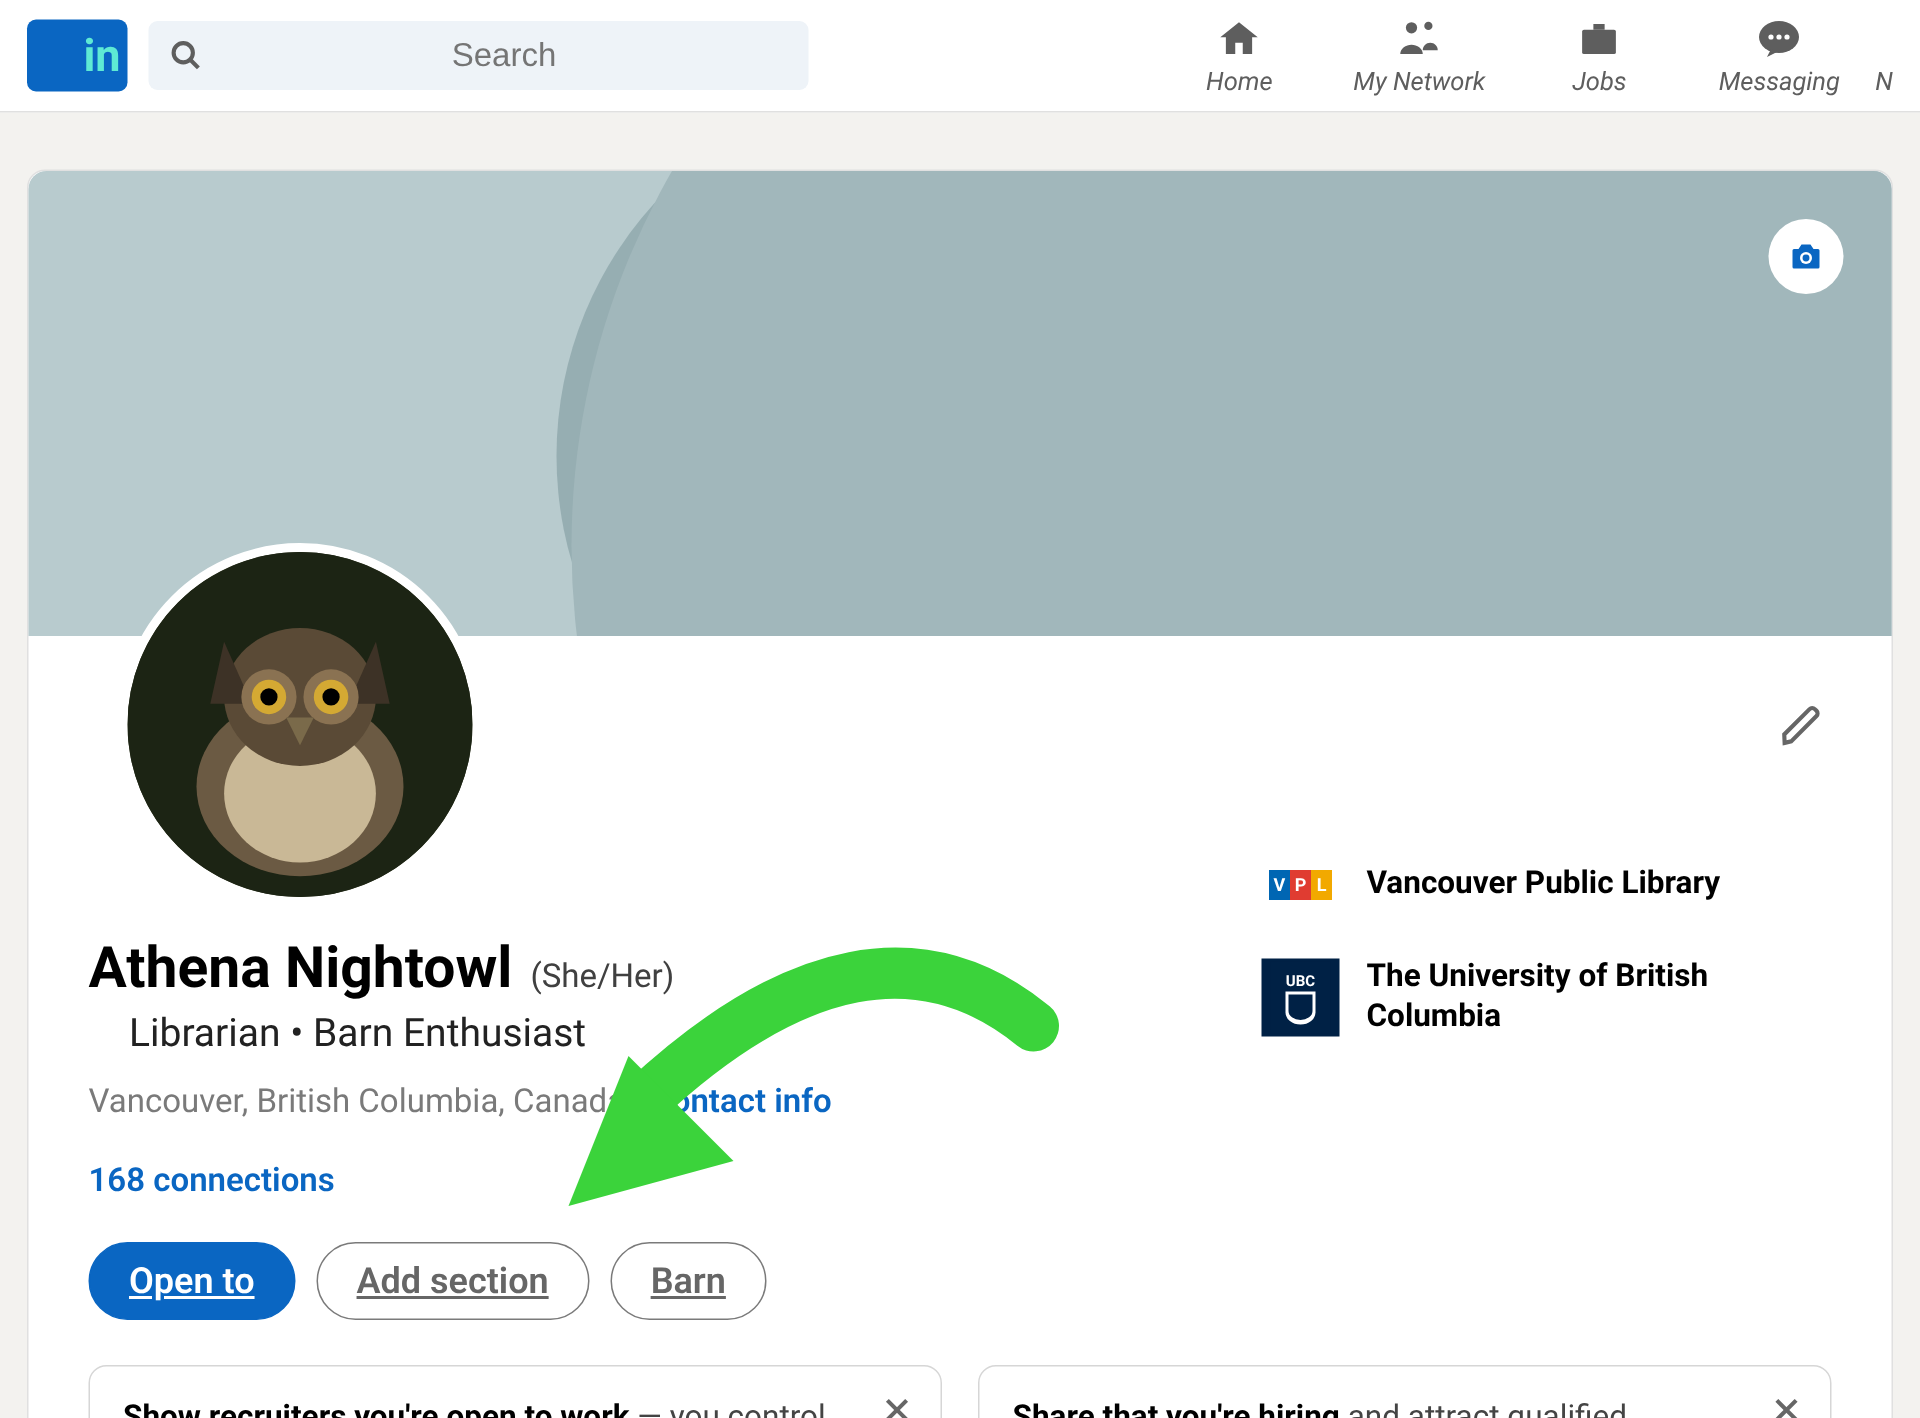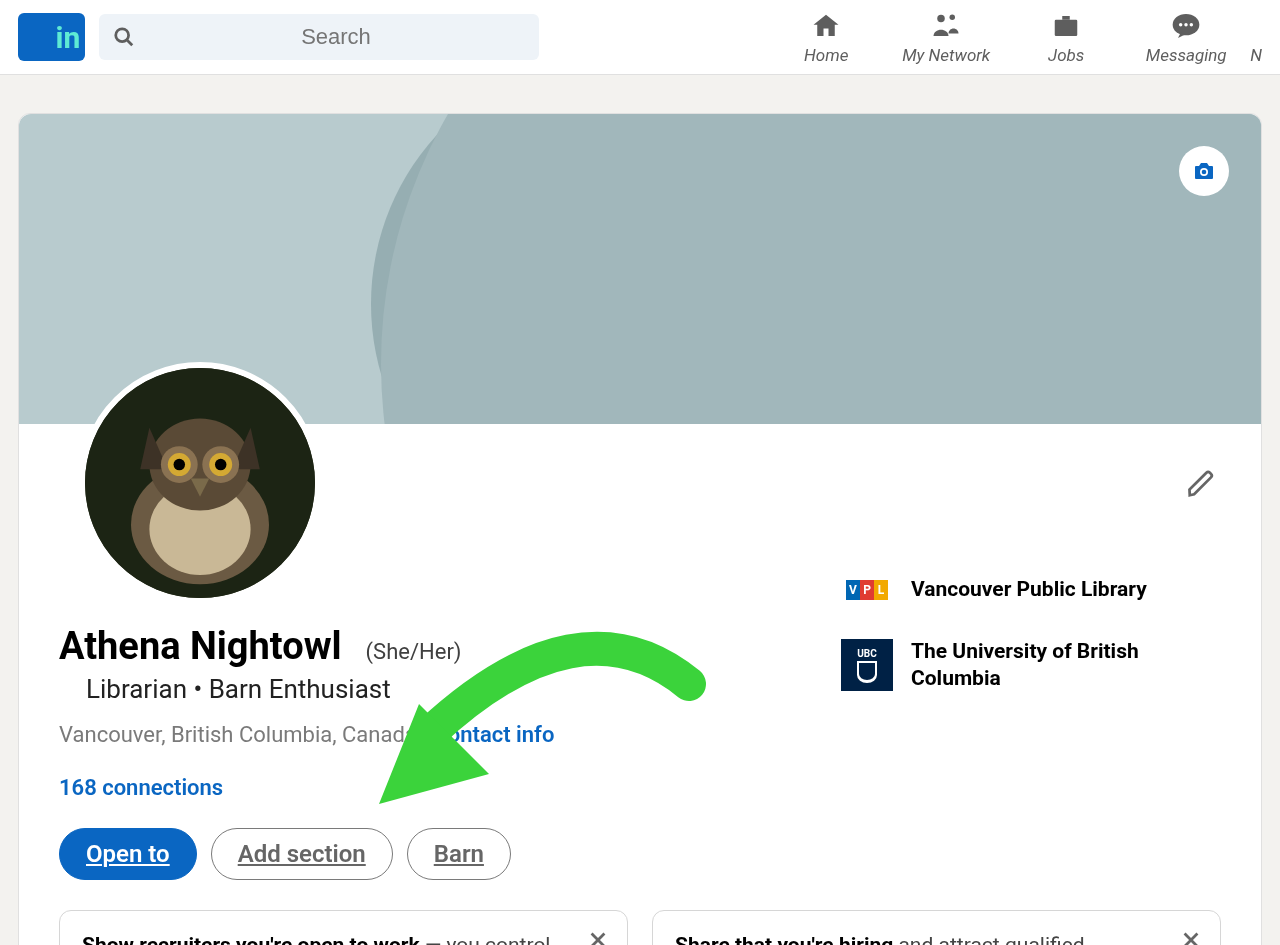--- a/index.html
+++ b/index.html
@@ -145,21 +145,21 @@
     color: #666;
   }
 
   .profile-body {
     padding: 40px 40px 30px 40px;
     display: flex;
   }
   .profile-left { flex: 1; padding-top: 160px; }
   .profile-right { width: 380px; padding-top: 100px; }
 
-  .name-row { display: flex; align-items: baseline; gap: 24px; }
+  .name-row { display: flex; align-items: baseline; gap: 12px; }
   .name { font-size: 38px; font-weight: 700; color: #000; }
   .pronouns { font-size: 22px; color: #404040; }
   .headline { font-size: 26px; color: #222; margin-top: 6px; margin-left: 27px; }
   .location-row { font-size: 22px; color: #7a7a7a; margin-top: 18px; }
   .location-row .contact { color: #0a66c2; font-weight: 600; cursor: pointer; }
   .connections { font-size: 22px; color: #0a66c2; font-weight: 600; margin-top: 28px; cursor:pointer; }
 
   .btn-row { display: flex; gap: 14px; margin-top: 28px; }
   .btn {
     height: 52px;

